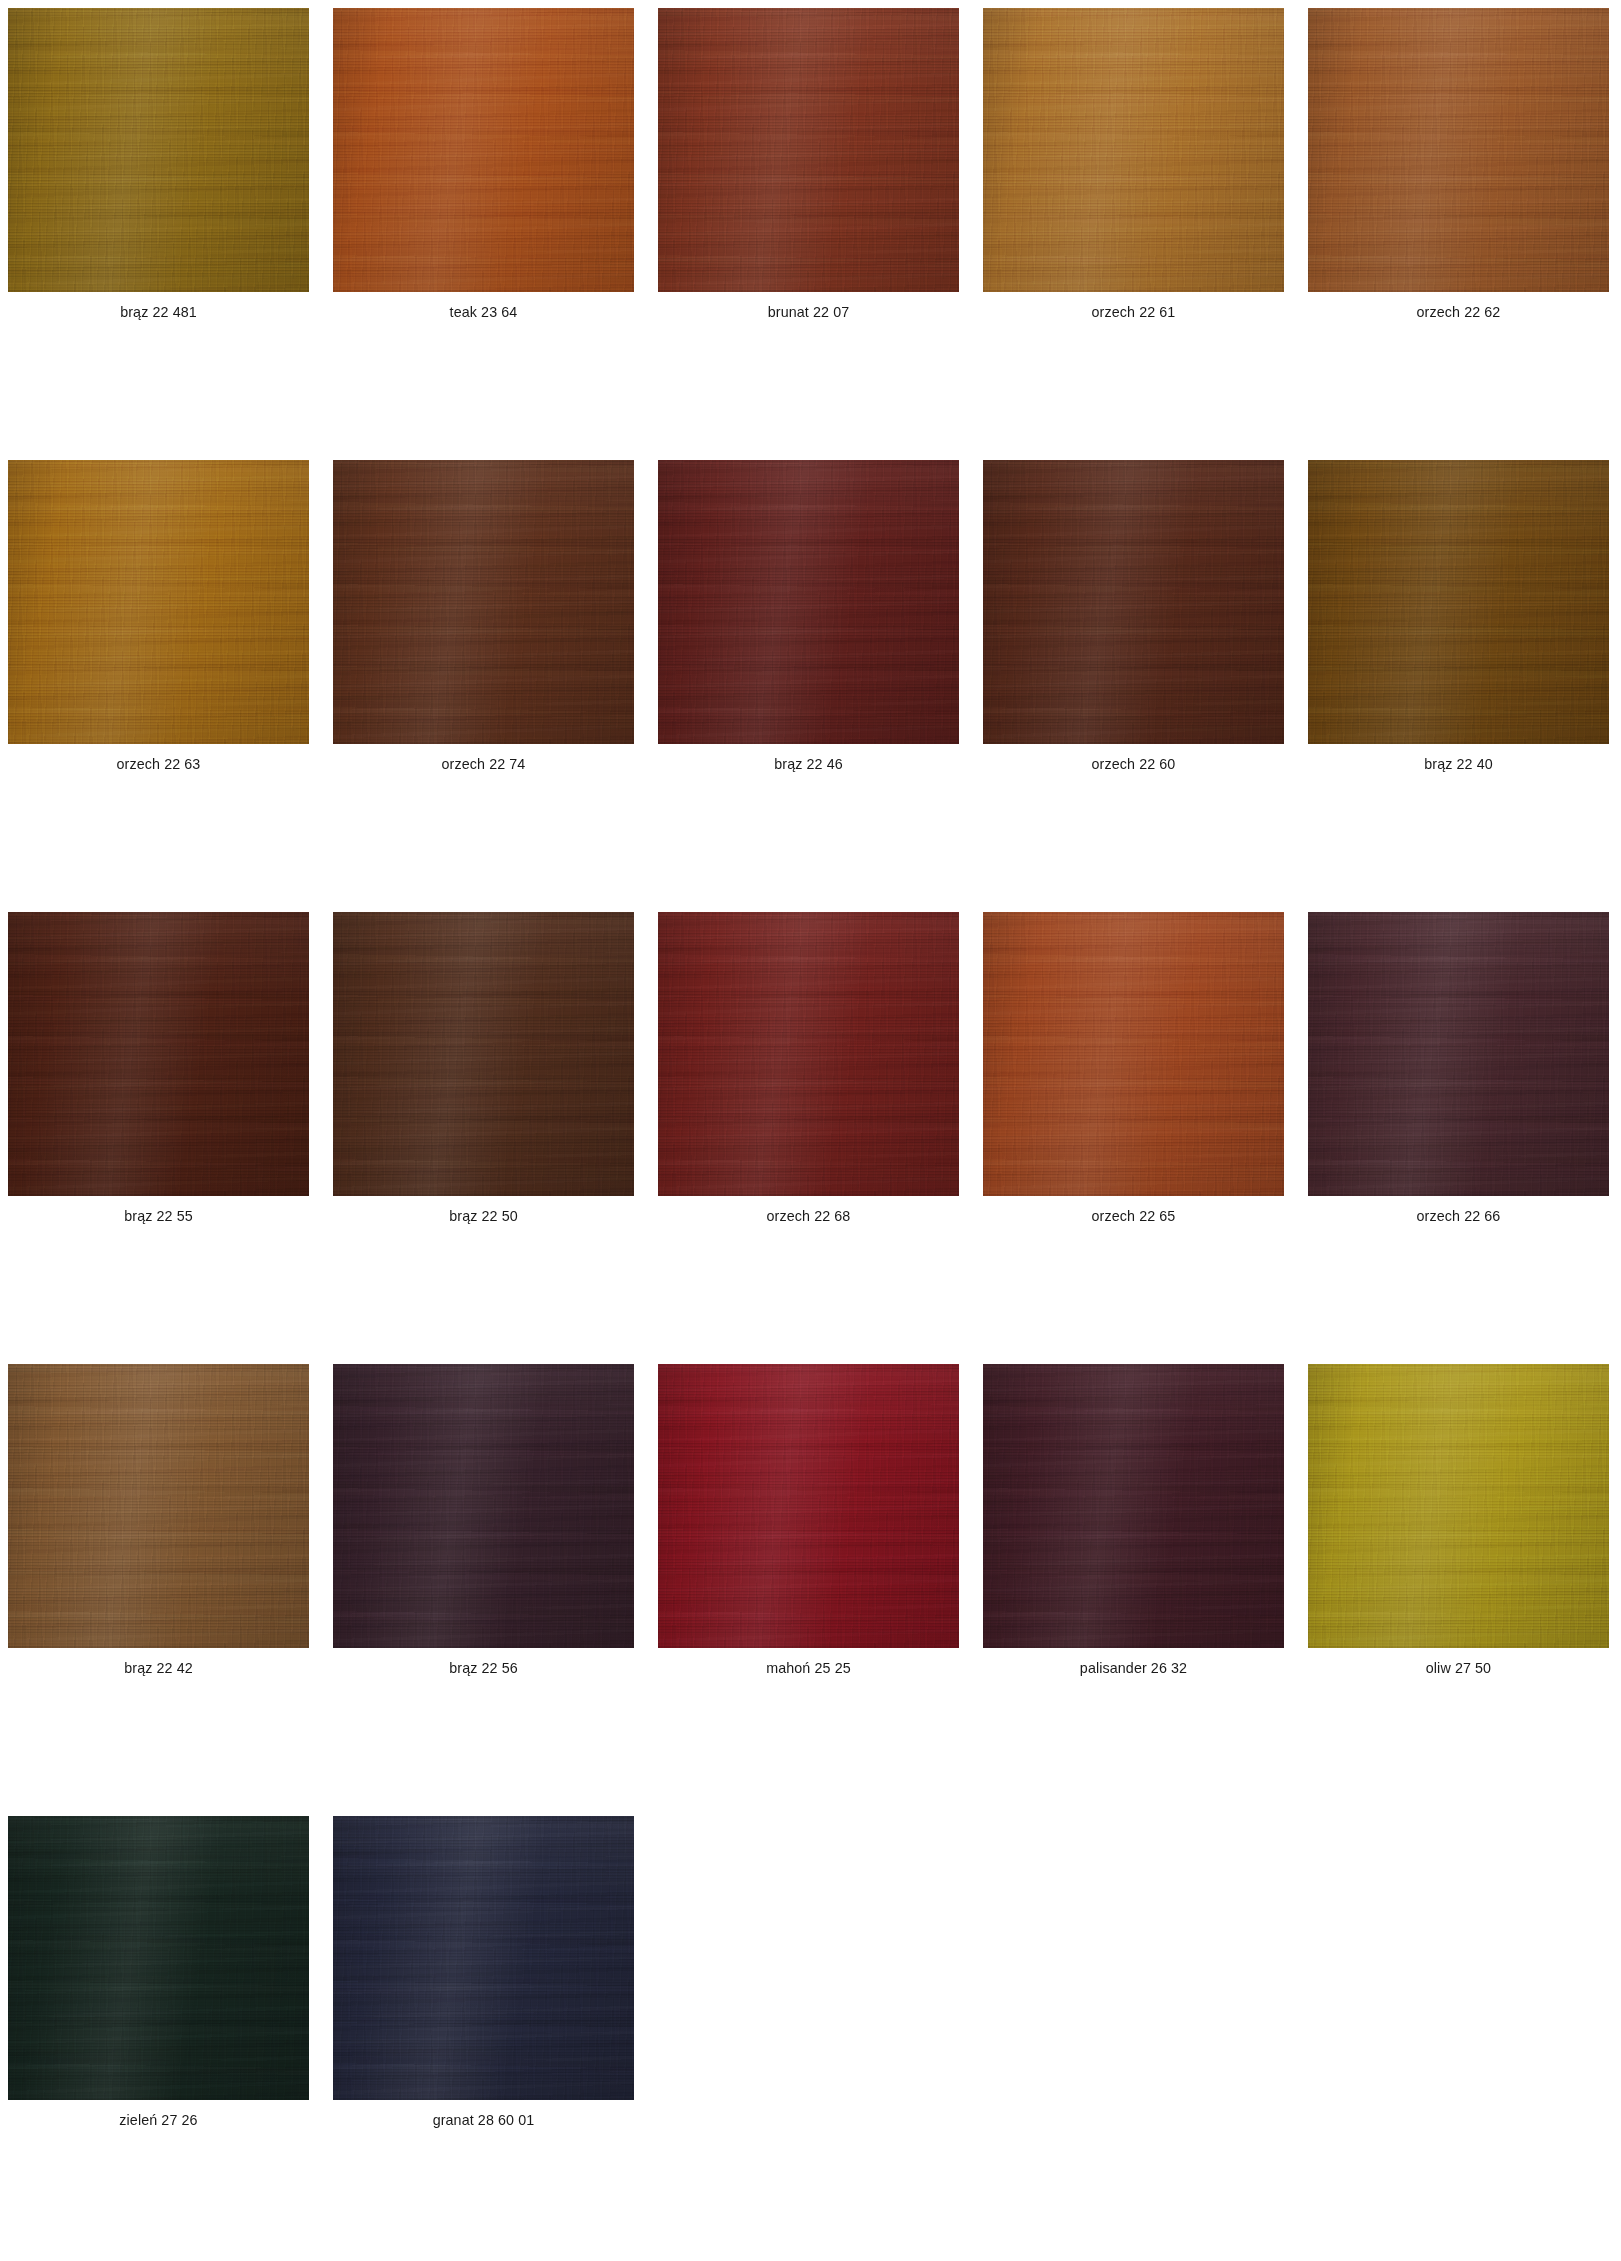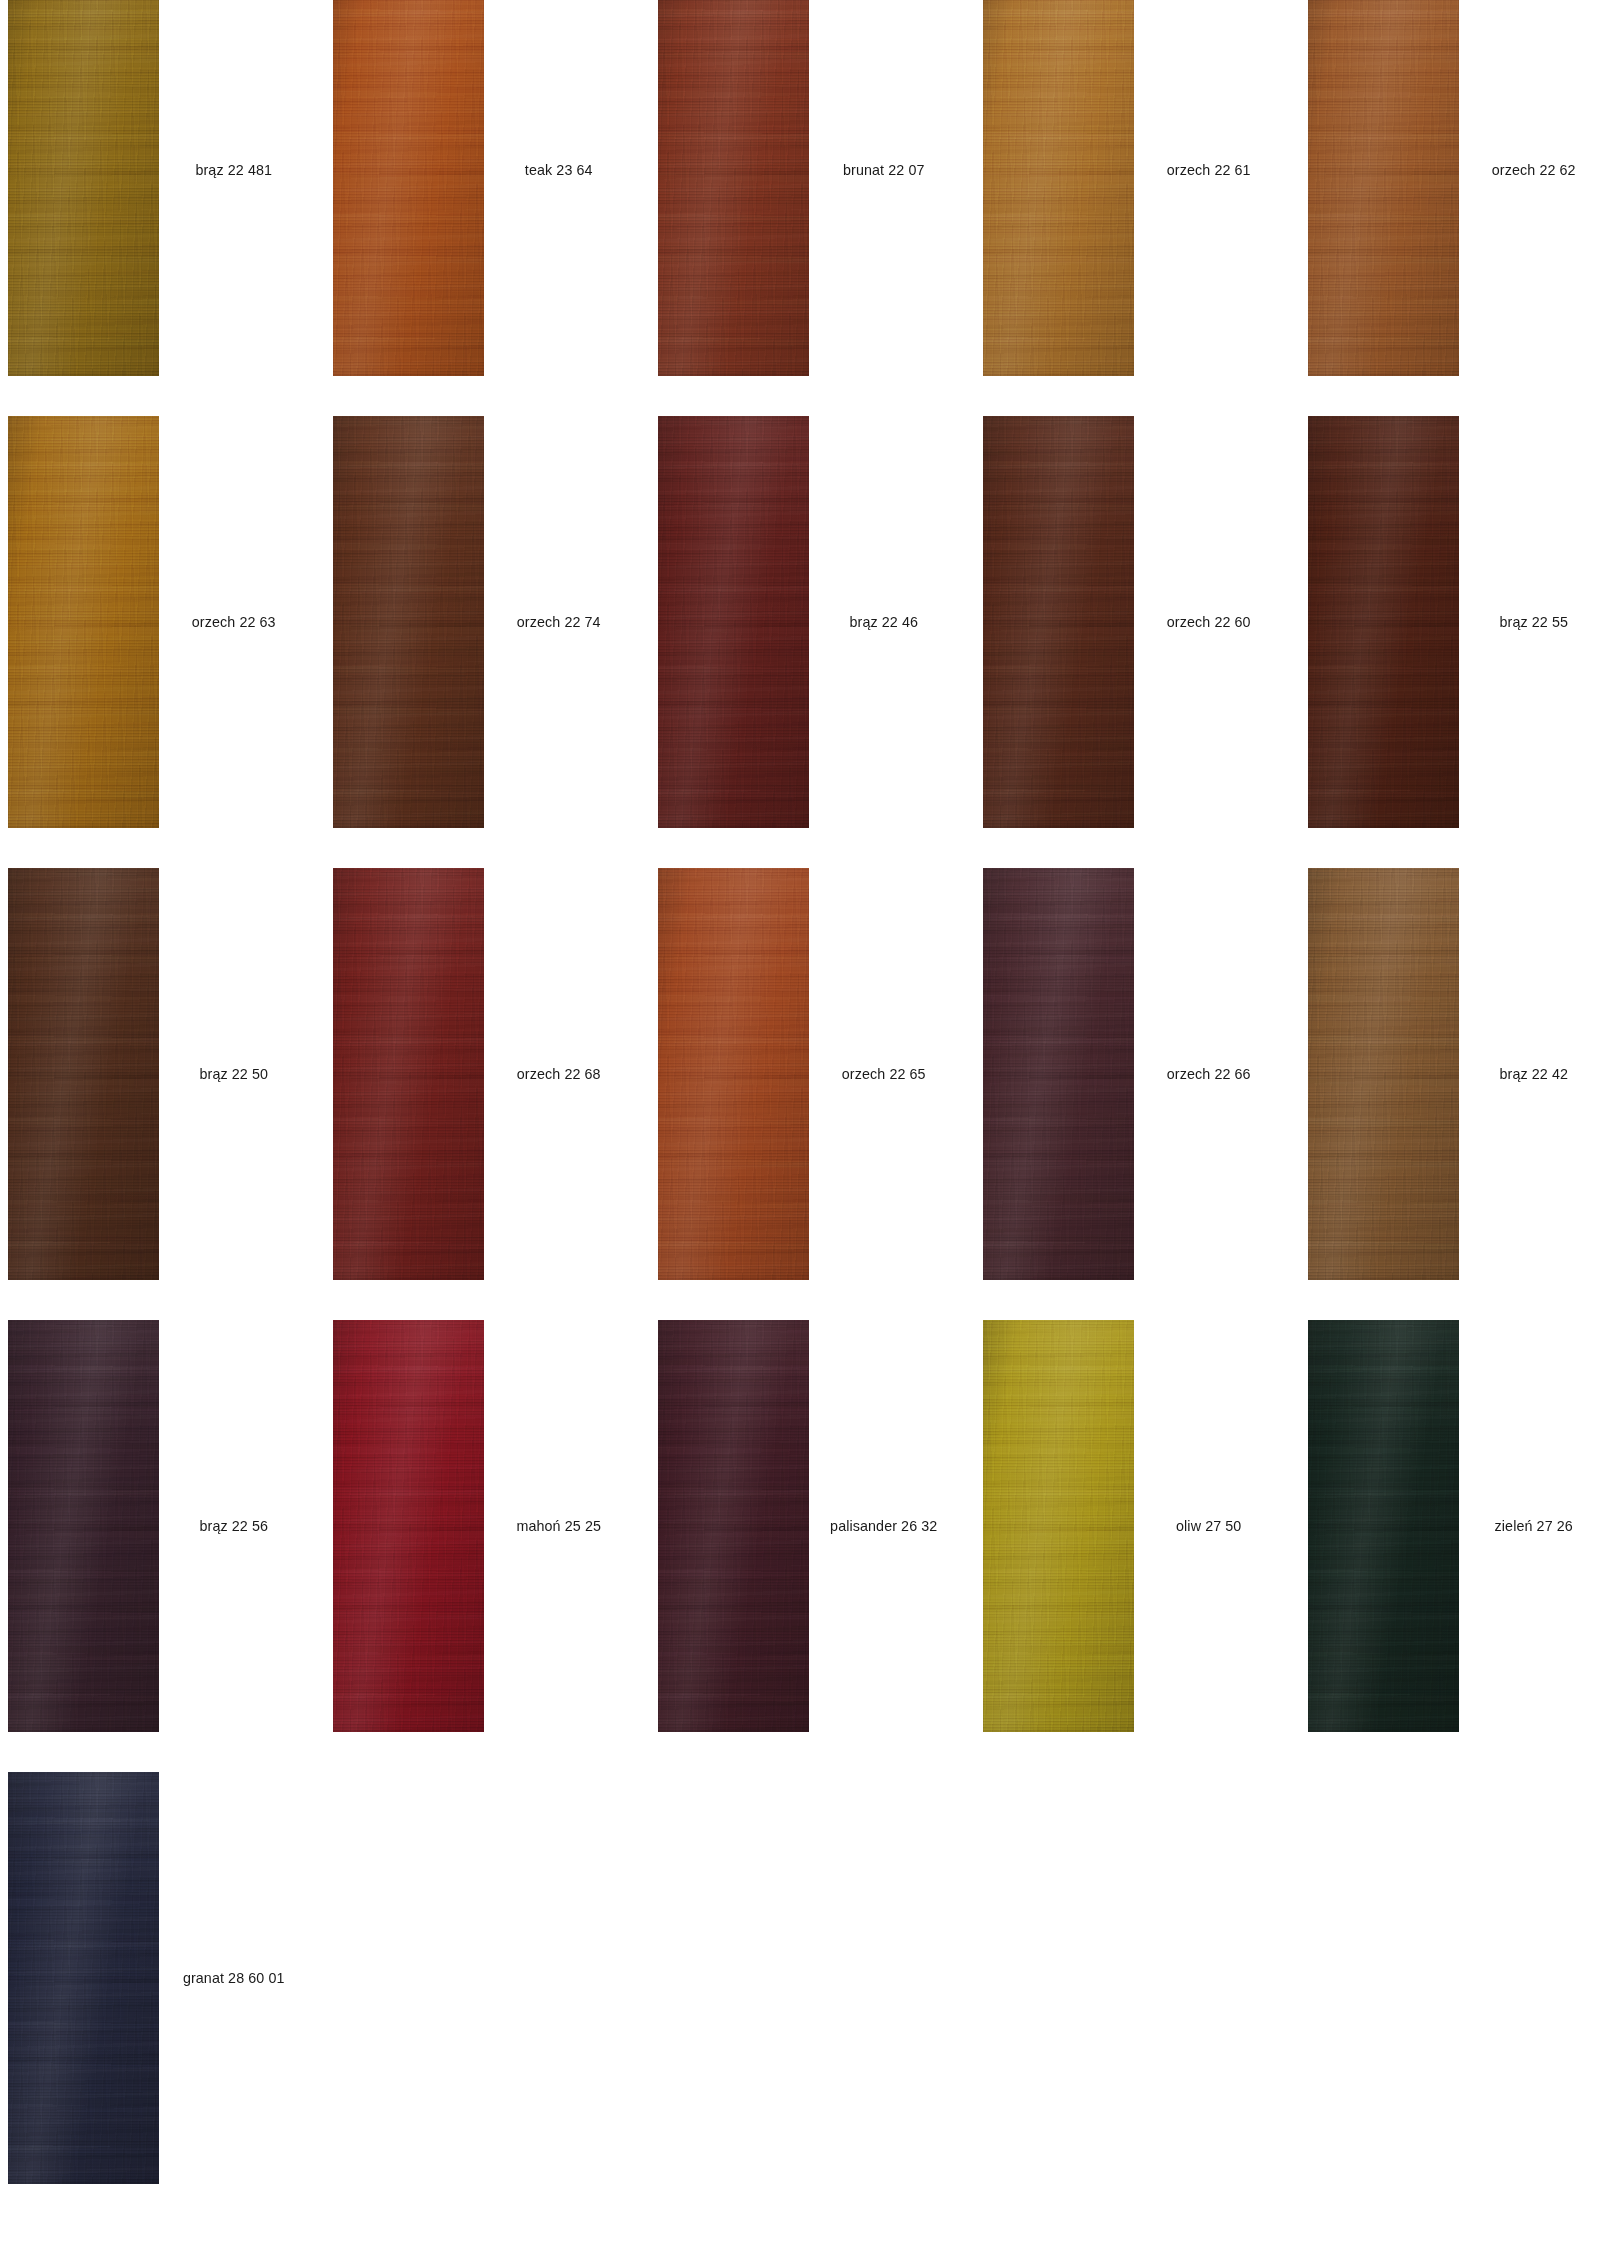--- a/index.html
+++ b/index.html
@@ -32,21 +32,21 @@
     column-gap: 24px;
     row-gap: 0px;
     width: 1605px;
   }
 
   .swatch-cell {
     position: relative;
     width: 301px;
     height: 324px;
     display: flex;
-    flex-direction: row;
+    flex-direction: column;
     align-items: center;
   }
 
   .swatch-chip {
     position: relative;
     width: 301px;
     height: 412px;
     overflow: hidden;
     background-color: #7a5a20;
     box-shadow: 0 0 0 0.3px rgba(0,0,0,0.06) inset;
@@ -238,20 +238,29 @@
       <div class="swatch-cell">
         <div class="swatch-chip" style="background-color: rgb(84, 40, 26);">
           <div class="grain-shade"></div>
           <div class="grain-broad"></div>
           <div class="grain-fine"></div>
           <div class="grain-fleck"></div>
         </div>
         <div class="swatch-label">orzech 22 60</div>
       </div>
       <div class="swatch-cell">
+        <div class="swatch-chip" style="background-color: rgb(109, 70, 18);">
+          <div class="grain-shade"></div>
+          <div class="grain-broad"></div>
+          <div class="grain-fine"></div>
+          <div class="grain-fleck"></div>
+        </div>
+        <div class="swatch-label">brąz 22 40</div>
+      </div>
+      <div class="swatch-cell">
         <div class="swatch-chip" style="background-color: rgb(76, 32, 20);">
           <div class="grain-shade"></div>
           <div class="grain-broad"></div>
           <div class="grain-fine"></div>
           <div class="grain-fleck"></div>
         </div>
         <div class="swatch-label">brąz 22 55</div>
       </div>
       <div class="swatch-cell">
         <div class="swatch-chip" style="background-color: rgb(78, 44, 28);">

